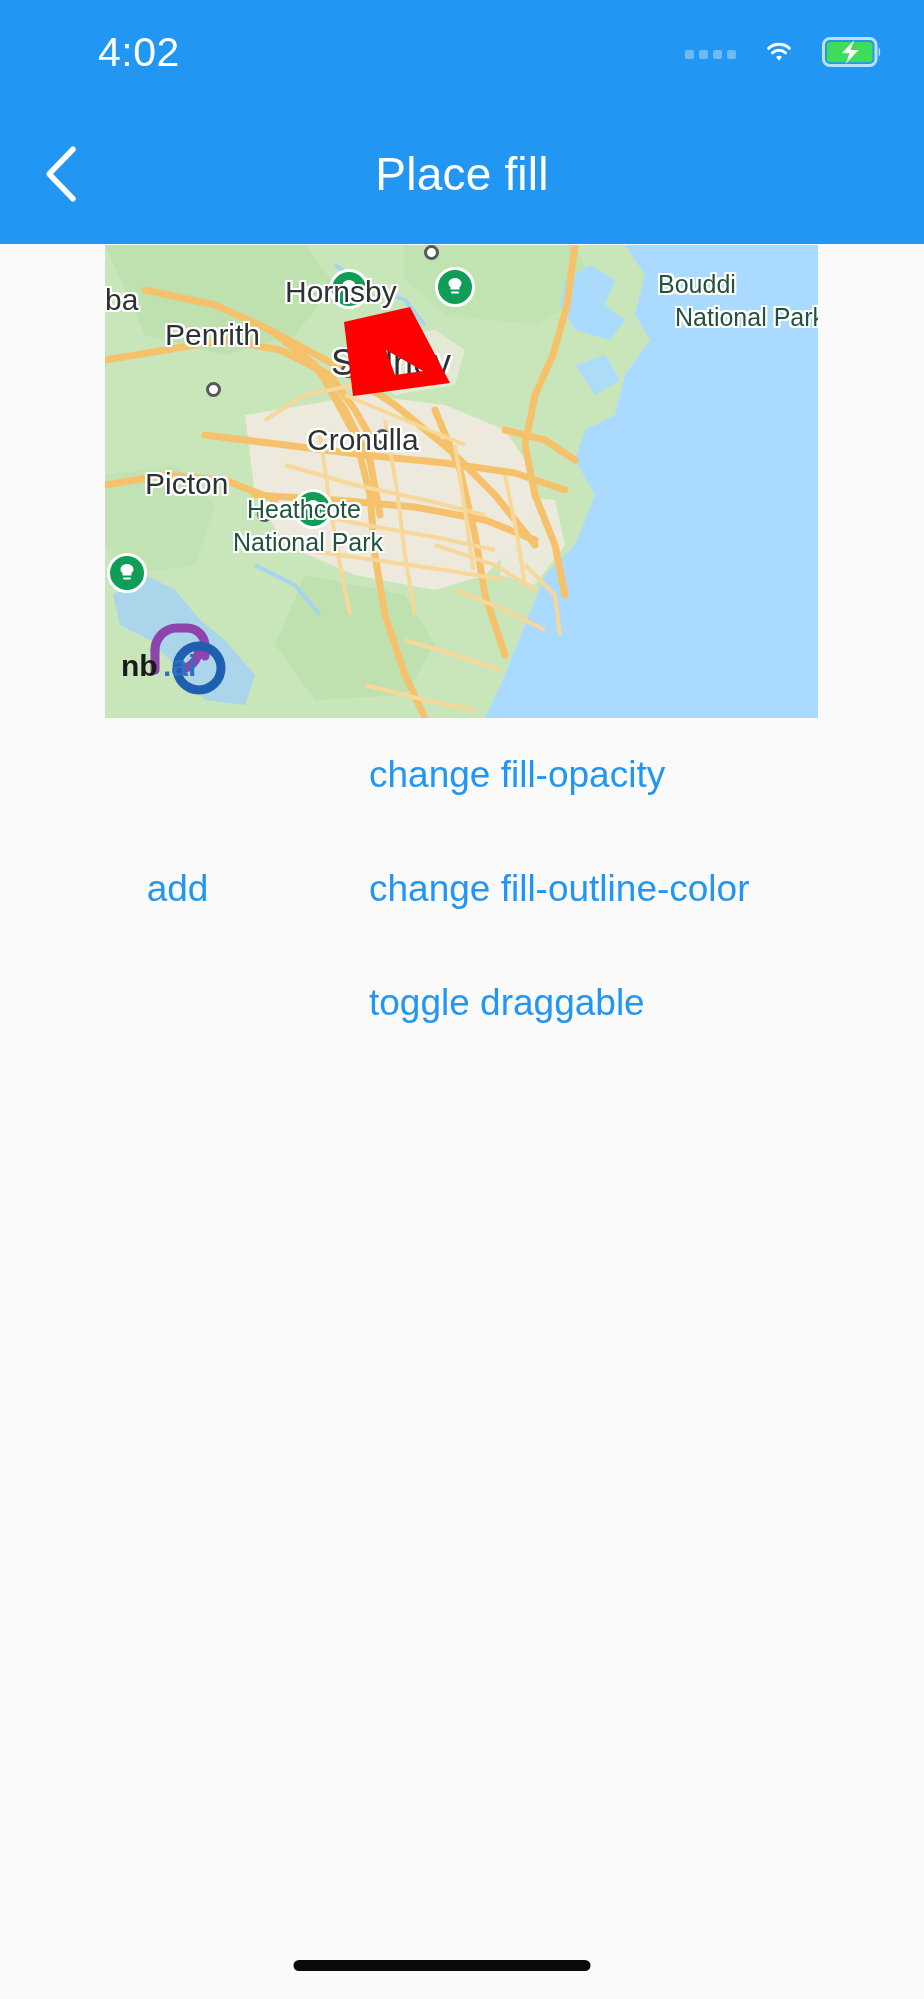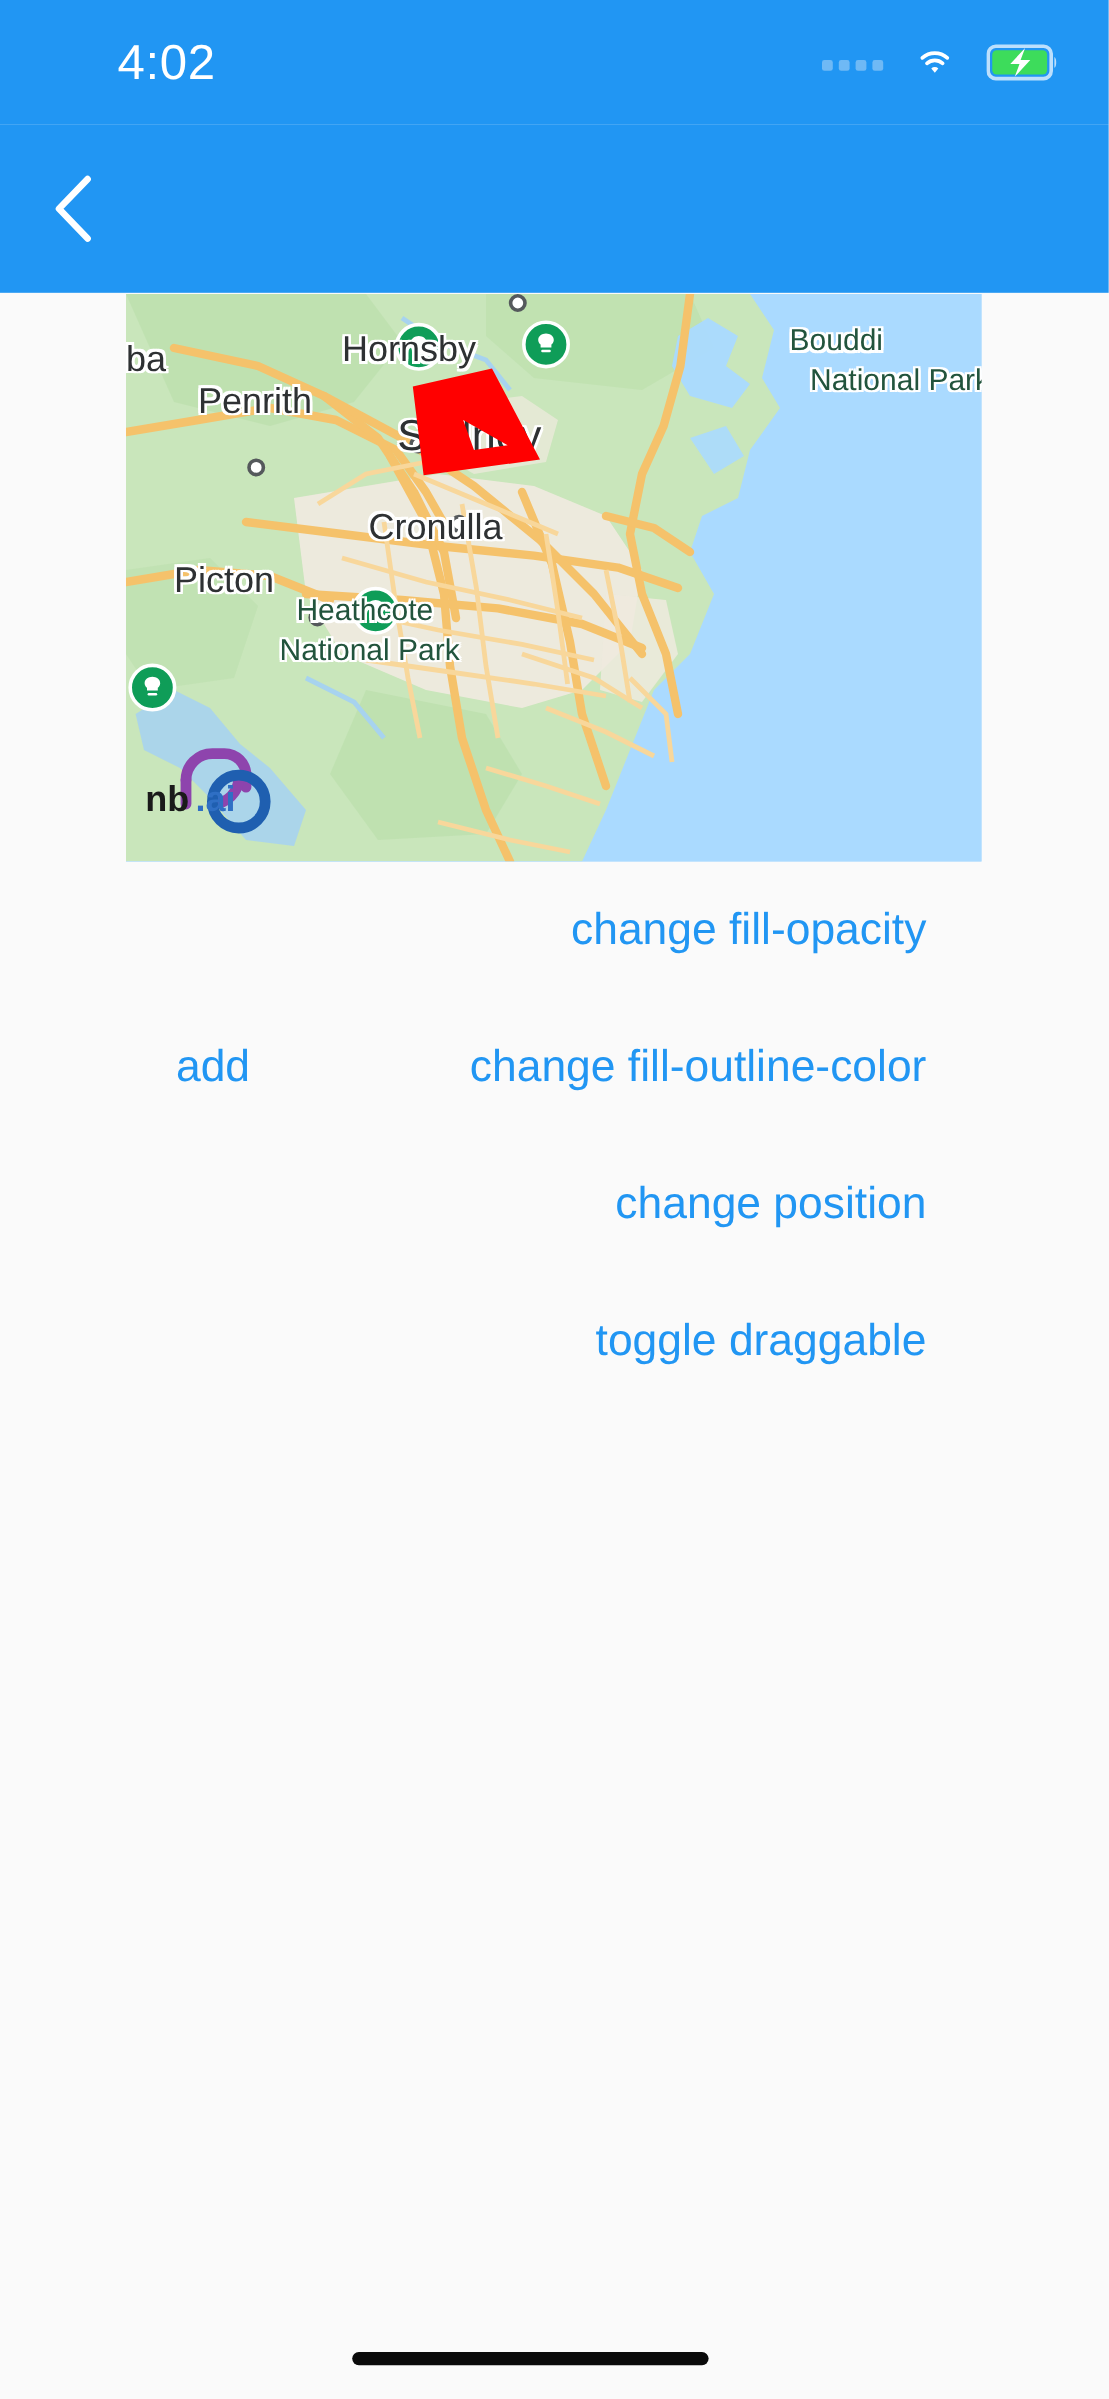--- a/index.html
+++ b/index.html
@@ -137,21 +137,21 @@
     padding: 10px 14px;
     line-height: 1.1;
     white-space: nowrap;
   }
   .slot-left {
     width: 355px;
     display: flex; align-items: center; justify-content: center;
   }
   .slot-right {
     flex: 1;
-    display: flex; align-items: center; justify-content: flex-end;
+    display: flex; align-items: center; justify-content: flex-start;
     padding-right: 138px;
   }
 
   
   .home-indicator {
     position: absolute;
     left: 50%; transform: translateX(-50%);
     bottom: 28px;
     width: 297px; height: 11px;
     background: #0a0a0a;
@@ -189,20 +189,21 @@
 
     </div>
   </div>
 
   <div class="app-bar">
     <div class="back-btn">
       <svg viewBox="0 0 24 32">
         <path d="M18 2.5L5 16l13 13.5" stroke="#ffffff" stroke-width="3" fill="none" stroke-linecap="round" stroke-linejoin="round"></path>
       </svg>
     </div>
+    <div class="app-title">Place fill</div>
   </div>
 
   <div class="map-wrap">
 
     <div class="map-canvas">
       <svg viewBox="0 0 713 473" preserveAspectRatio="none">
 
         <rect x="0" y="0" width="713" height="473" fill="#aadaff"></rect>
 
         <path d="M0,0 L520,0 L540,30 L530,70 L545,95 L520,130 L510,170 L480,185
@@ -331,26 +332,20 @@
     <div class="act-row">
       <div class="slot-left">
         <button class="act-btn">add</button>
       </div>
       <div class="slot-right">
         <button class="act-btn">change fill-outline-color</button>
       </div>
     </div>
 
 
-    <div class="act-row">
-      <div class="slot-left"></div>
-      <div class="slot-right">
-        <button class="act-btn">change position</button>
-      </div>
-    </div>
 
     <div class="act-row">
       <div class="slot-left"></div>
       <div class="slot-right">
         <button class="act-btn">toggle draggable</button>
       </div>
     </div>
 
   </div>
 

